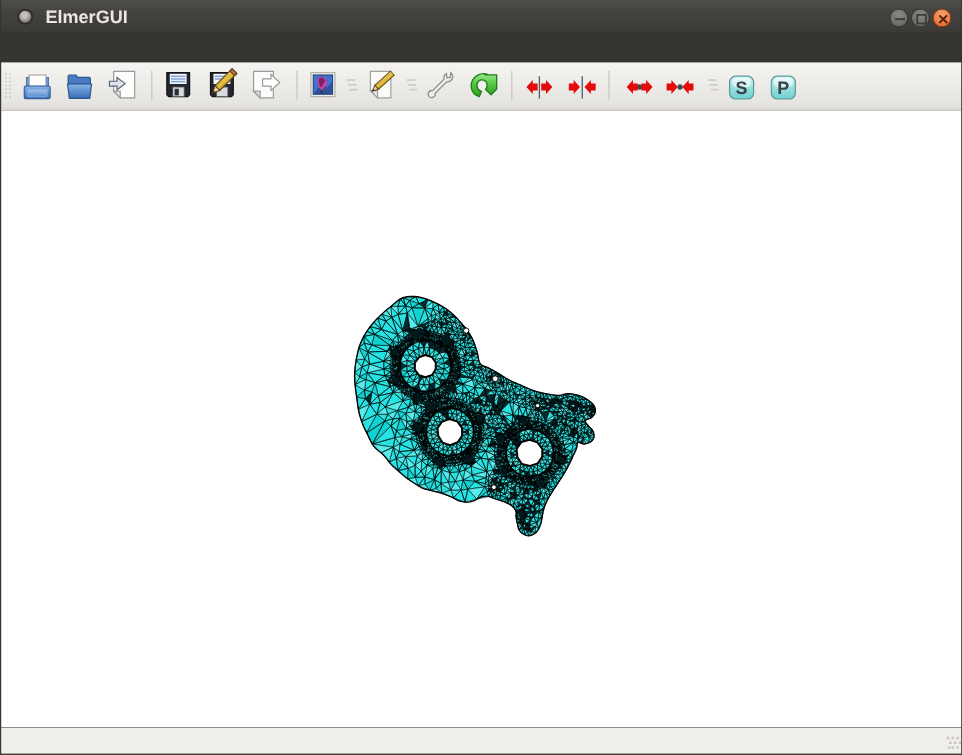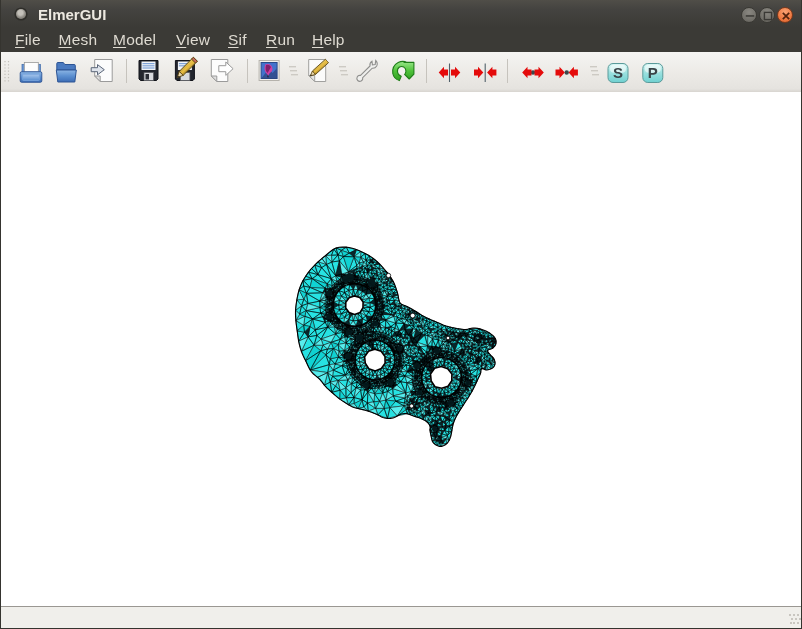--- a/index.html
+++ b/index.html
@@ -36,29 +36,20 @@
         <svg width="16" height="16">
           <rect x="4.4" y="4.4" width="7.2" height="7.2" fill="none" stroke="#3a3935" stroke-width="1.4"></rect>
         </svg>
       </div>
     <div class="wbtn" id="btnclose">
         <svg width="16" height="16">
           <path d="M4.8 4.8 L11.2 11.2 M11.2 4.8 L4.8 11.2" stroke="#53230e" stroke-width="1.7"></path>
         </svg>
       </div>
   </div>
-  <div id="menubar">
-    <div class="mitem" style="left:14px"><u>F</u>ile</div>
-    <div class="mitem" style="left:57.5px"><u>M</u>esh</div>
-    <div class="mitem" style="left:112px"><u>M</u>odel</div>
-    <div class="mitem" style="left:175px"><u>V</u>iew</div>
-    <div class="mitem" style="left:227px"><u>S</u>if</div>
-    <div class="mitem" style="left:265px"><u>R</u>un</div>
-    <div class="mitem" style="left:311px"><u>H</u>elp</div>
-  </div>
   <div id="toolbar">
     <svg width="800" height="39" style="position:absolute;left:0;top:0">
       <defs>
         <linearGradient id="blu" x1="0" y1="0" x2="0" y2="1">
           <stop offset="0" stop-color="#8cb5e4"></stop>
             <stop offset="0.5" stop-color="#5b8fd0"></stop>
             <stop offset="1" stop-color="#3c6cb4"></stop>
         </linearGradient>
         <linearGradient id="blu2" x1="0" y1="0" x2="0" y2="1">
           <stop offset="0" stop-color="#a7c6ec"></stop>

